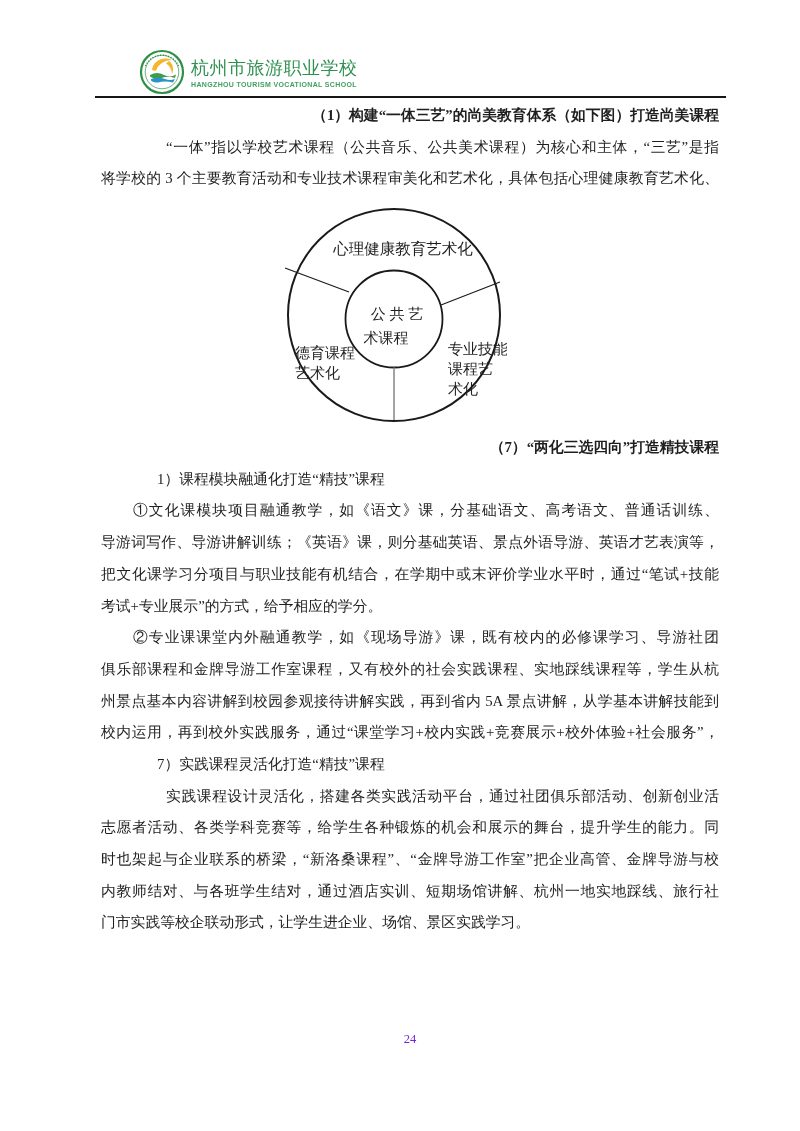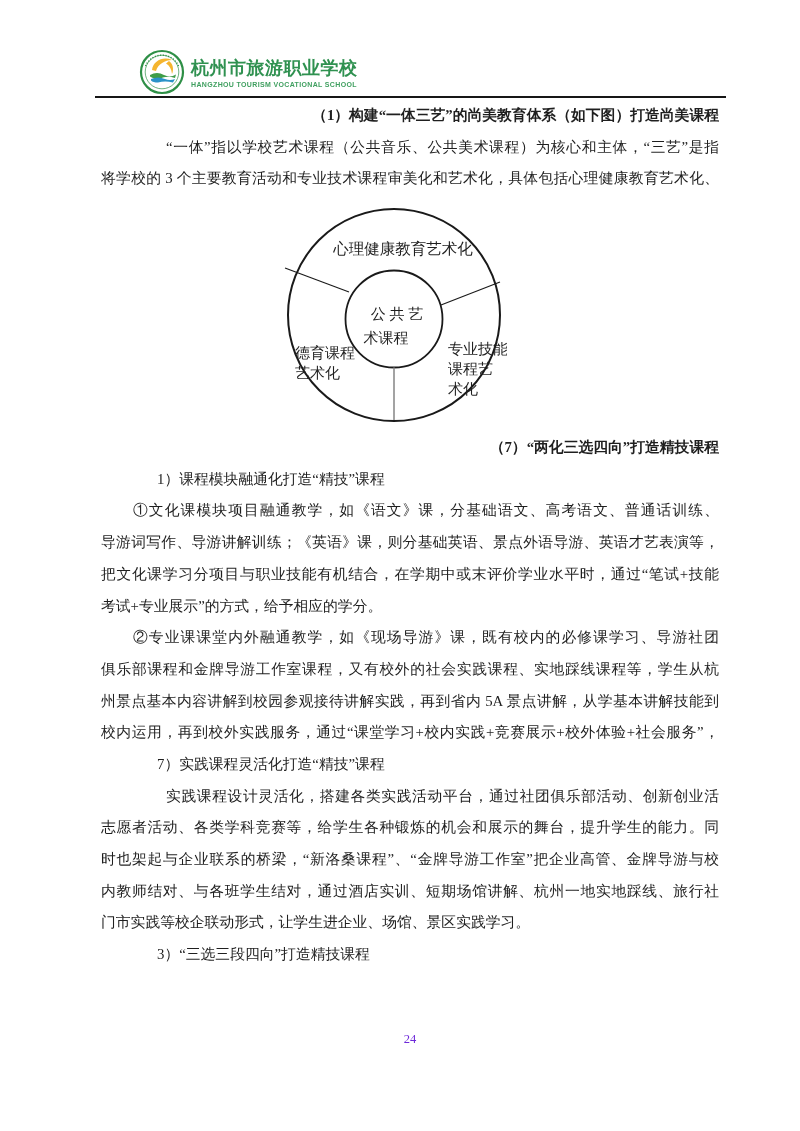--- a/index.html
+++ b/index.html
@@ -5,21 +5,21 @@
   html,body{margin:0;padding:0;}
   body{
     width:800px;height:1131px;position:relative;background:#ffffff;
     font-family:"Liberation Serif","DejaVu Serif",serif;
     color:#1f1f1f;overflow:hidden;
   }
   
   .logo-wrap{position:absolute;left:139px;top:49px;width:46px;height:46px;}
   .title-block{position:absolute;left:191px;top:57px;}
   .school-cn{
-    font-size:18px;font-weight:700;color:#2f9150;letter-spacing:0.5px;
+    font-size:18px;font-weight:400;color:#2f9150;letter-spacing:0.5px;
     line-height:22px;white-space:nowrap;
   }
   .school-en{
     font-size:7px;font-weight:700;color:#3f9f5f;letter-spacing:0.35px;
     line-height:9px;margin-top:1px;white-space:nowrap;
     font-family:"Liberation Sans","DejaVu Sans",sans-serif;
   }
   .header-rule{position:absolute;left:95px;top:96px;width:631px;height:2px;background:#161616;}
   
   .content{position:absolute;left:101px;top:100px;width:618px;}
@@ -94,16 +94,15 @@
   <div class="line just ind33">②专业课课堂内外融通教学，如《现场导游》课，既有校内的必修课学习、导游社团</div>
   <div class="line just">俱乐部课程和金牌导游工作室课程，又有校外的社会实践课程、实地踩线课程等，学生从杭</div>
   <div class="line just">州景点基本内容讲解到校园参观接待讲解实践，再到省内 5A 景点讲解，从学基本讲解技能到</div>
   <div class="line just">校内运用，再到校外实践服务，通过“课堂学习+校内实践+竞赛展示+校外体验+社会服务”，</div>
   <div class="line ind57">7）实践课程灵活化打造“精技”课程</div>
   <div class="line just ind66">实践课程设计灵活化，搭建各类实践活动平台，通过社团俱乐部活动、创新创业活动、</div>
   <div class="line just">志愿者活动、各类学科竞赛等，给学生各种锻炼的机会和展示的舞台，提升学生的能力。同</div>
   <div class="line just">时也架起与企业联系的桥梁，“新洛桑课程”、“金牌导游工作室”把企业高管、金牌导游与校</div>
   <div class="line just">内教师结对、与各班学生结对，通过酒店实训、短期场馆讲解、杭州一地实地踩线、旅行社</div>
   <div class="line">门市实践等校企联动形式，让学生进企业、场馆、景区实践学习。</div>
-  <div class="line ind57">3）“三选三段四向”打造精技课程</div>
 </div>
 
 <div class="page-number">24</div>
 
 </body></html>

